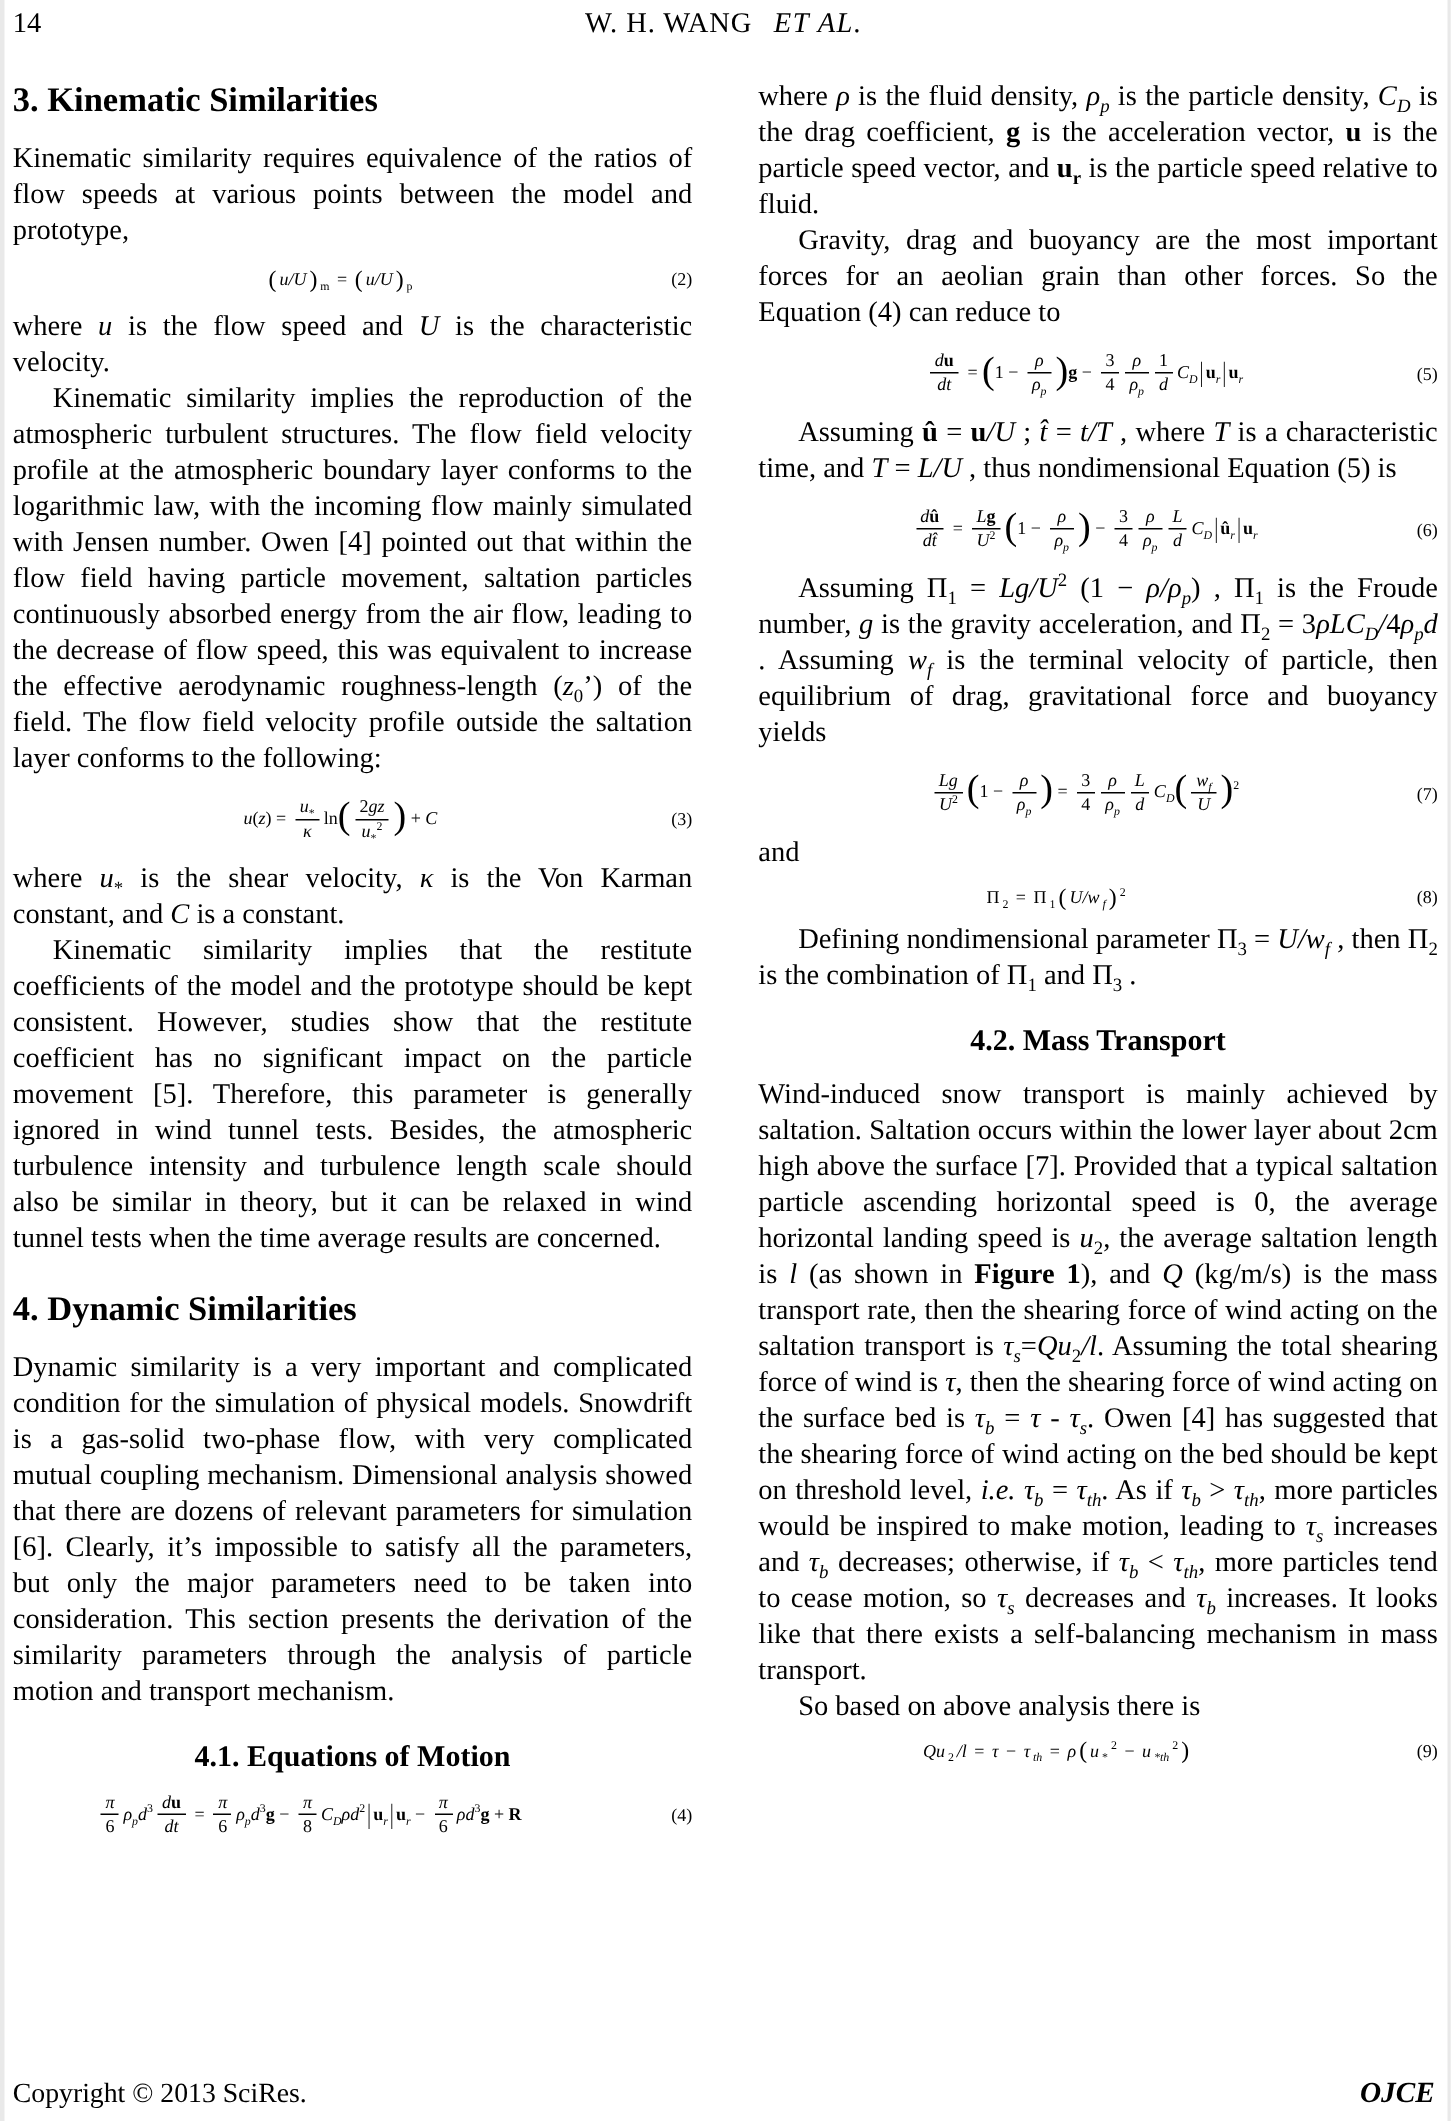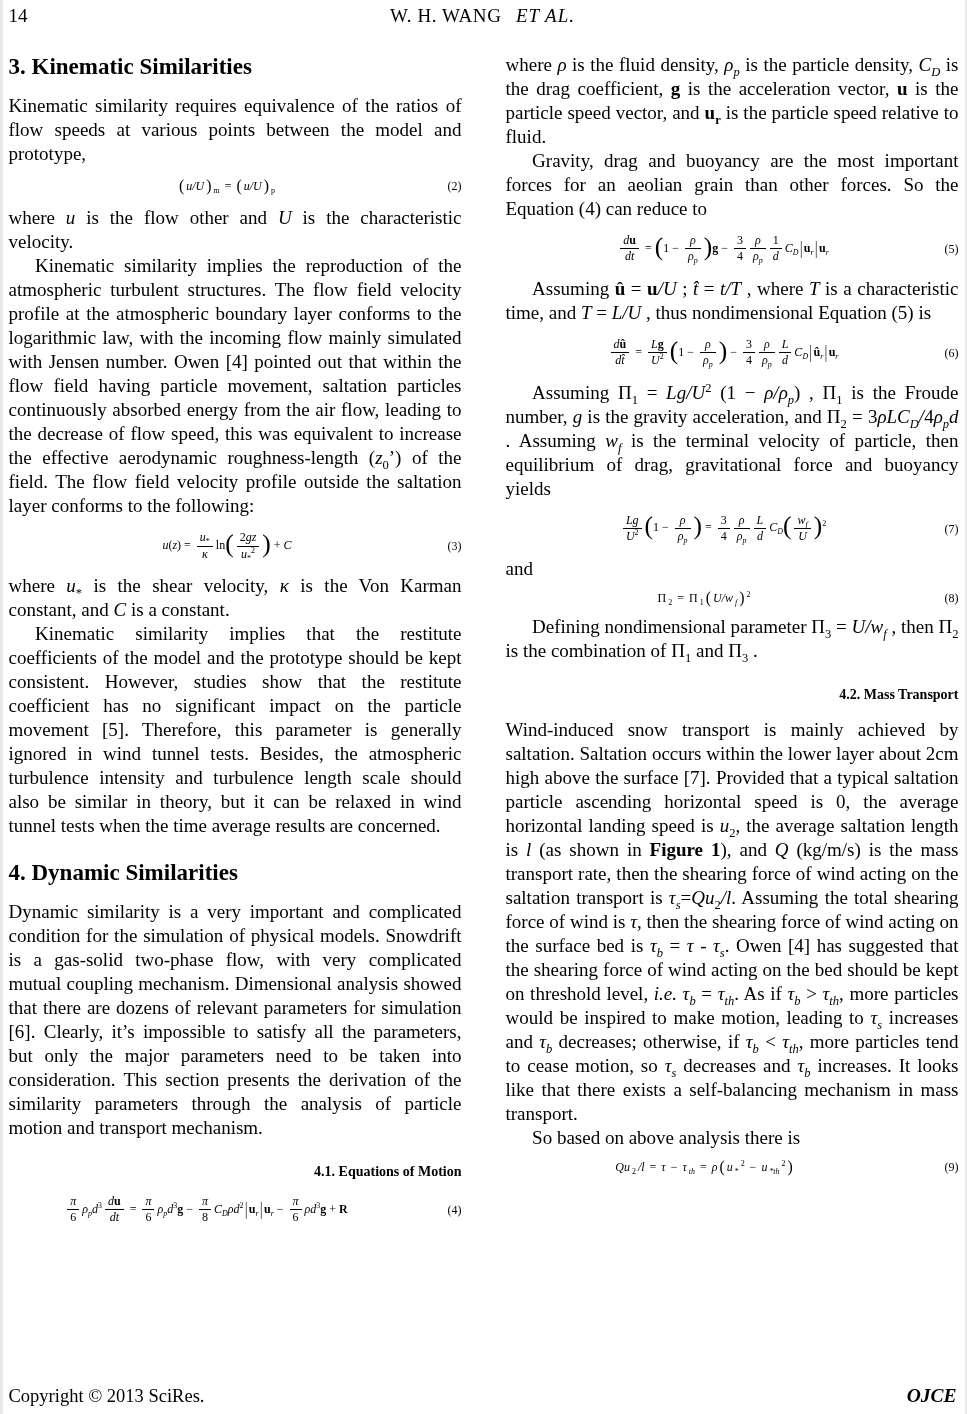--- a/index.html
+++ b/index.html
@@ -11,21 +11,21 @@
   .header{position:absolute;top:5px;left:6px;right:8px;height:28px;font-size:19px;}
   .pagenum{position:absolute;left:0;top:0;}
   .rtitle{position:absolute;left:0;right:0;top:0;text-align:center;letter-spacing:0.6px;}
   .rtitle .suffix{font-style:italic;margin-left:9px;letter-spacing:1px;}
   .cols{position:absolute;top:53px;left:6px;right:6px;display:flex;gap:44px;}
   .col{width:456px;font-size:19px;line-height:24px;text-align:justify;}
   .col p{margin:0;}
   .ind{text-indent:1.4em;}
   .h-major{font-size:23px;font-weight:bold;line-height:27px;margin:0 0 14px 0;text-align:left;}
   .h-major.mt{margin-top:21px;}
-  .h-sub{font-size:14px;font-weight:bold;line-height:25px;margin:19px 0 11px 0;text-align:right;}
+  .h-sub{font-size:20px;font-weight:bold;line-height:25px;margin:19px 0 11px 0;text-align:center;}
   .eq{display:flex;align-items:center;margin:13px 0;font-size:12px;line-height:1.18;text-align:left;}
   .eq.tight{margin:10px 0;gap:40px;}
   .eqb{flex:1;text-align:center;}
   .eqb > *{margin:0 1px;}
   .eqn{flex:none;margin-left:2px;}
   .frac{display:inline-block;vertical-align:middle;text-align:center;line-height:1.12;margin:0 2px;}
   .frac .num{display:block;border-bottom:1.4px solid #000;padding:0 3px 1px 3px;}
   .frac .den{display:block;padding:1px 3px 0 3px;}
   .it{font-style:italic;}
   .bd{font-weight:bold;}
@@ -53,21 +53,21 @@
 
     <div class="col">
       <div class="h-major">3. Kinematic Similarities</div>
       <p><span>Kinematic similarity requires equivalence of the ratios of flow speeds at various points between the model and prototype,</span></p>
 
       <div class="eq">
         <span class="eqb"><span class="bp1">(</span><span class="it">u/U</span><span class="bp1">)</span><sub>m</sub><span> = </span><span class="bp1">(</span><span class="it">u/U</span><span class="bp1">)</span><sub>p</sub></span>
         <span class="eqn">(2)</span>
       </div>
 
-      <p><span>where </span><span class="it">u</span><span> is the flow other and </span><span class="it">U</span><span> is the characteristic velocity.</span></p>
+      <p><span>where </span><span class="it">u</span><span> is the flow speed and </span><span class="it">U</span><span> is the characteristic velocity.</span></p>
       <p class="ind"><span>Kinematic similarity implies the reproduction of the atmospheric turbulent structures. The flow field velocity profile at the atmospheric boundary layer conforms to the logarithmic law, with the incoming flow mainly simulated with Jensen number. Owen [4] pointed out that within the flow field having particle movement, saltation particles continuously absorbed energy from the air flow, leading to the decrease of flow speed, this was equivalent to increase the effective aerodynamic roughness-length (</span><span class="it">z</span><sub>0</sub><span>’) of the field. The flow field velocity profile outside the saltation layer conforms to the following:</span></p>
 
       <div class="eq">
         <span class="eqb">
           <span><span class="it">u</span><span>(</span><span class="it">z</span><span>) = </span></span><span class="frac"><span class="num"><span class="it">u</span><sub>*</sub></span><span class="den"><span class="it">κ</span></span></span><span><span>ln</span><span class="bp2">(</span></span><span class="frac"><span class="num"><span>2</span><span class="it">gz</span></span><span class="den"><span class="it">u</span><sub>*</sub><sup>2</sup></span></span><span><span class="bp2">)</span><span> + </span><span class="it">C</span></span>
         </span>
         <span class="eqn">(3)</span>
       </div>
 
       <p><span>where </span><span class="it">u</span><sub>*</sub><span> is the shear velocity, </span><span class="it">κ</span><span> is the Von Karman constant, and </span><span class="it">C</span><span> is a constant.</span></p>

